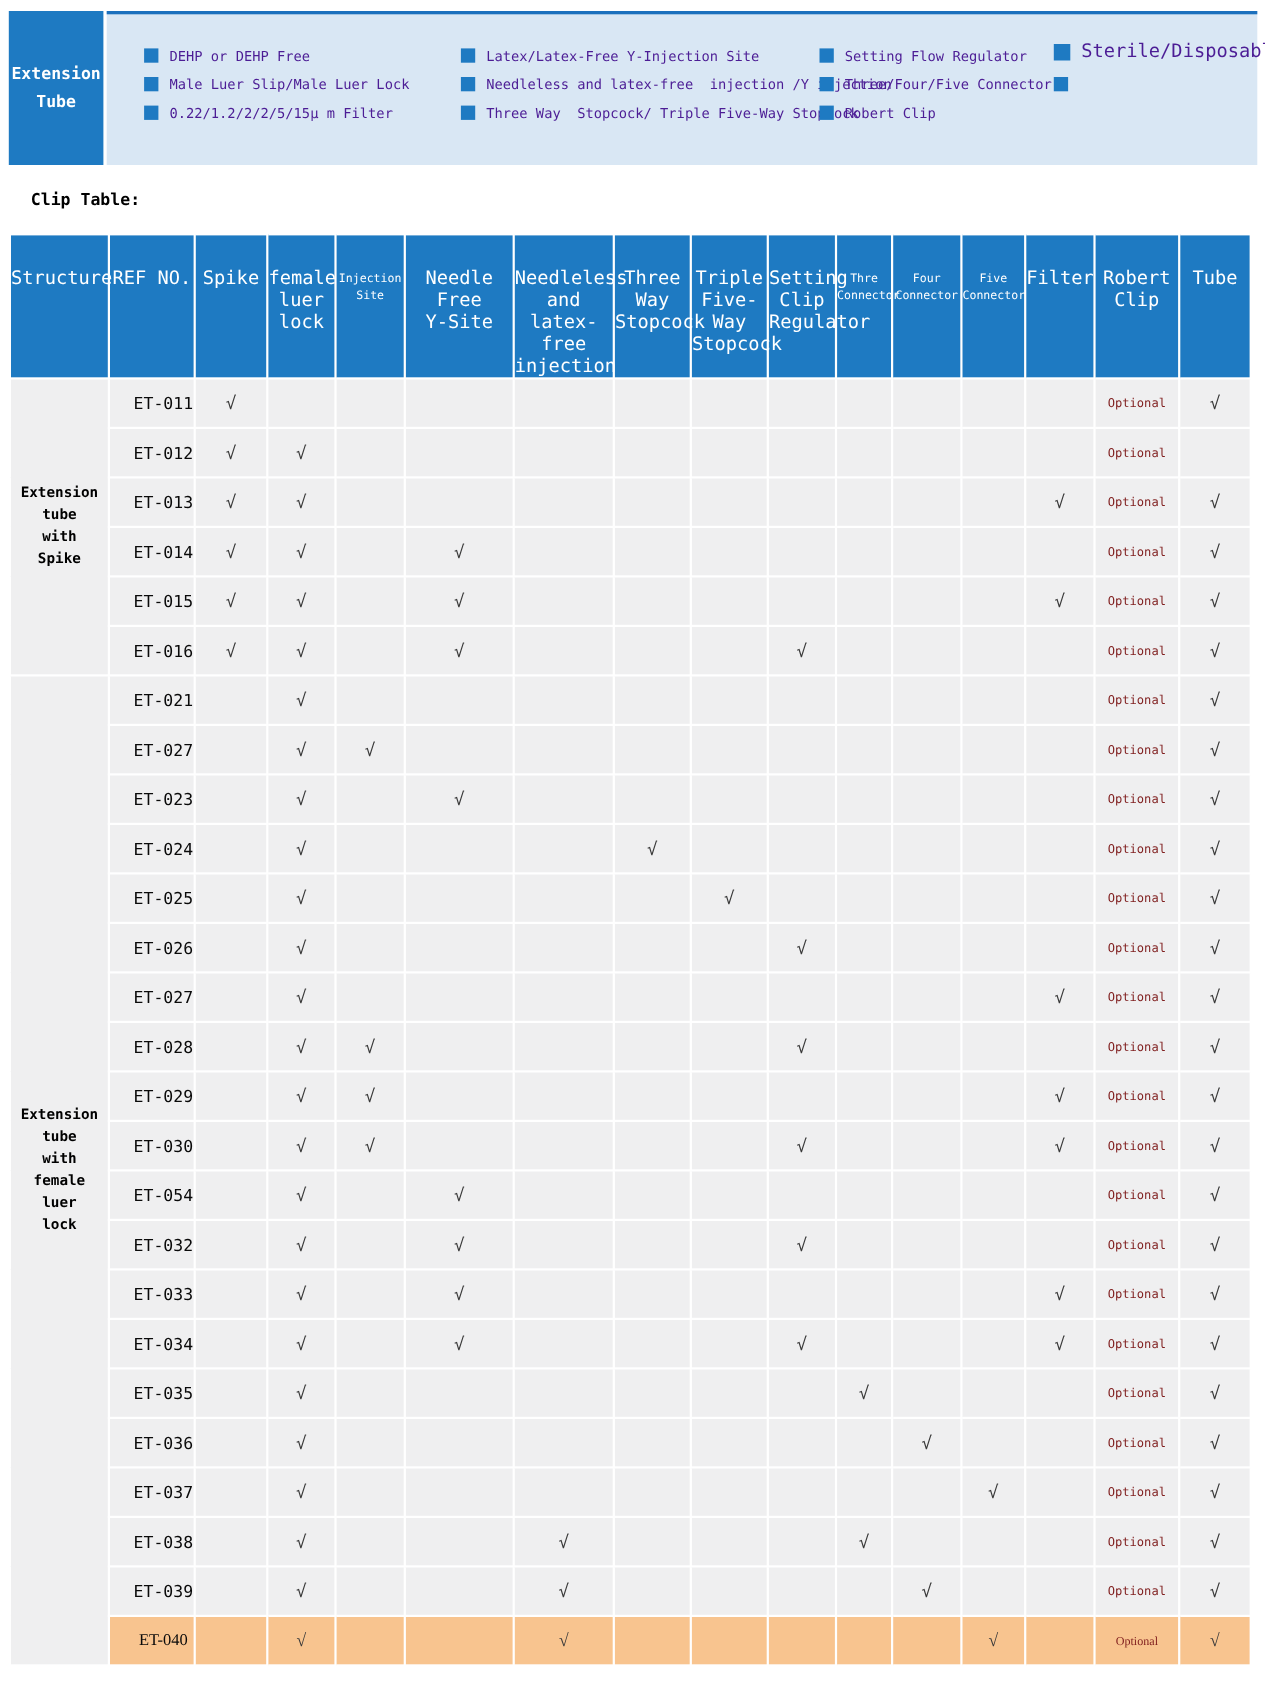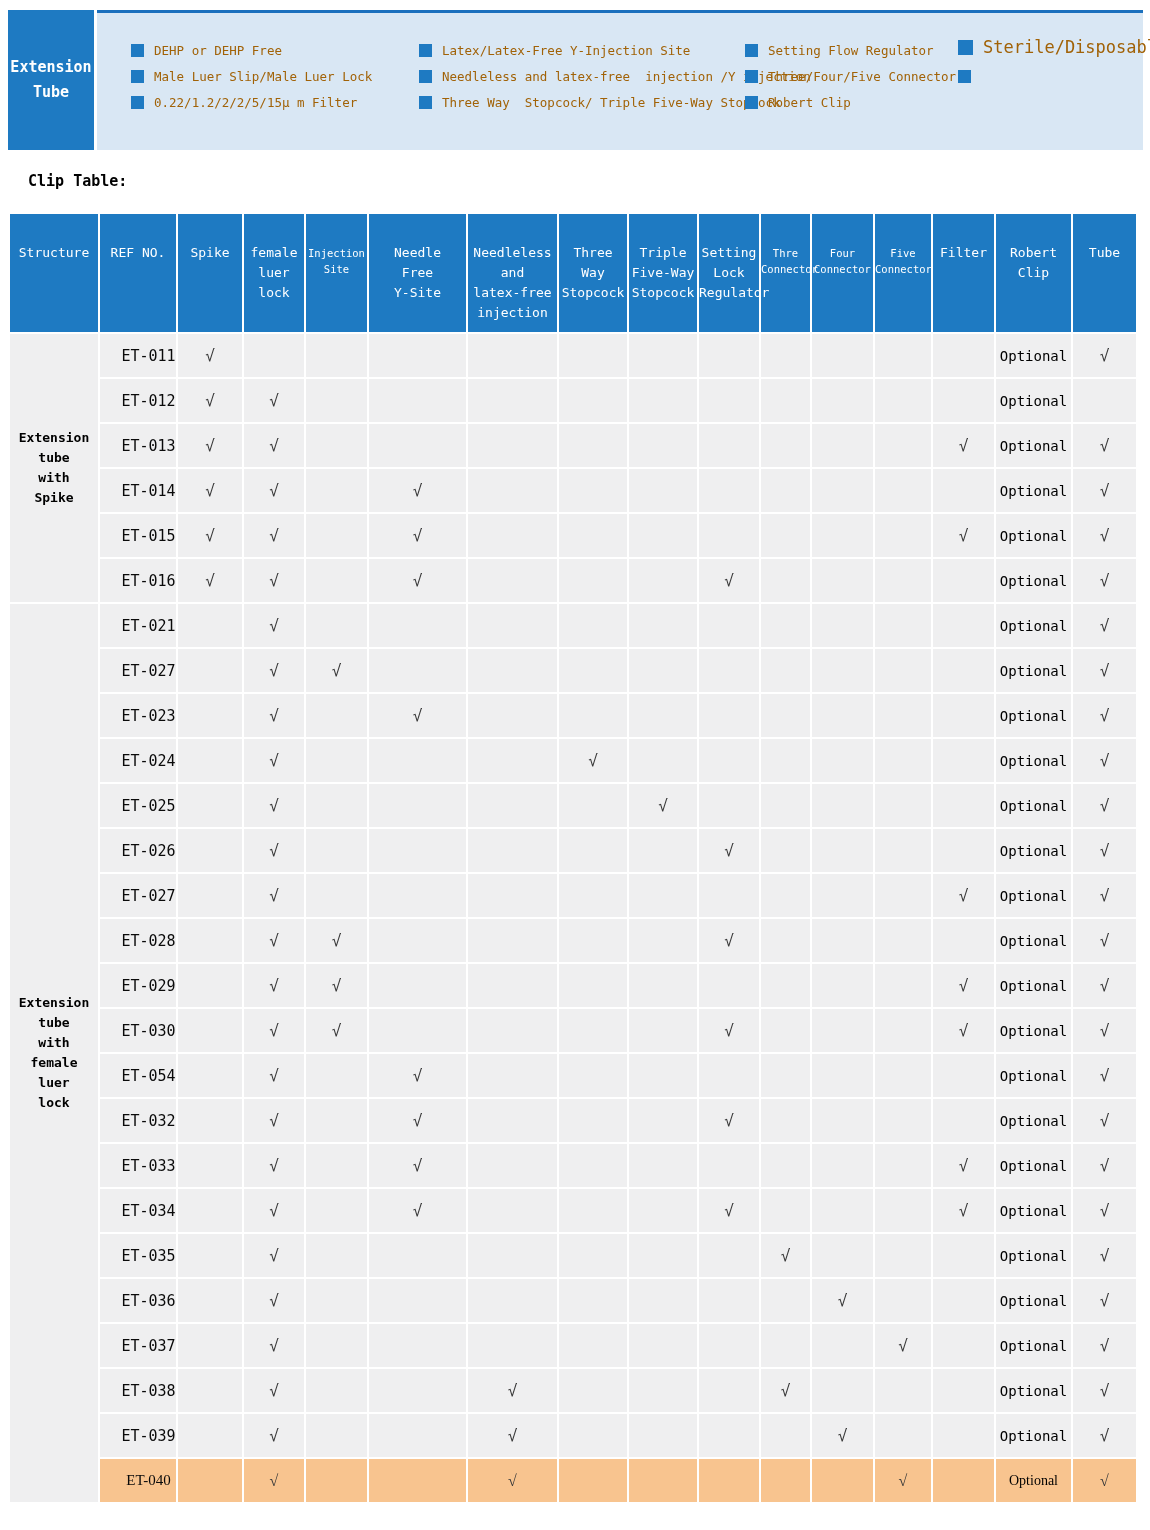--- a/index.html
+++ b/index.html
@@ -6,38 +6,38 @@
   body{width:1150px;height:1530px;position:relative;font-family:"DejaVu Sans Mono","Liberation Mono",monospace;color:#111;}
 
   
   .hero-box{position:absolute;left:8px;top:10px;width:86px;height:140px;background:#1e7ac2;
     color:#fff;font-weight:bold;font-size:15px;line-height:25px;text-align:center;
     display:flex;align-items:center;justify-content:center;white-space:pre-line;}
   .hero-bg{position:absolute;left:97px;top:10px;width:1046px;height:140px;background:#d9e7f4;
     border-top:3px solid #1b70bd;box-sizing:border-box;}
   .feat{position:absolute;height:18px;display:flex;align-items:center;gap:10px;}
   .sq{width:13px;height:13px;background:#1e7ac2;flex:none;}
-  .feat-label{font-size:12.5px;color:#a16207;white-space:pre;}
+  .feat-label{font-size:12.5px;color:#4c1d95;white-space:pre;}
   .feat.big .sq{width:15px;height:15px;}
   .feat.big .feat-label{font-size:17px;}
 
   
   .size-label{position:absolute;left:28px;top:172px;font-size:15px;font-weight:bold;color:#000;}
 
   
   table{position:absolute;left:8px;top:212px;width:1128px;border-collapse:collapse;table-layout:fixed;}
   th,td{border:2px solid #fff;box-sizing:border-box;padding:0;}
-  th{background:#1e7ac2;color:#fff;font-weight:normal;font-size:13px;line-height:20px;
+  th{background:#1e7ac2;color:#fff;font-weight:normal;font-size:17px;line-height:20px;
      height:120px;vertical-align:top;padding-top:29px;text-align:center;white-space:pre-line;}
   th.small{font-size:10.5px;line-height:16px;padding-top:31px;}
   td{background:#efeff0;height:45px;text-align:center;vertical-align:middle;}
   td.structure{font-weight:bold;font-size:13px;line-height:20px;white-space:pre-line;color:#000;}
   td.ref{font-size:15px;color:#0a0a0a;padding-left:21px;}
   td.check{font-size:16px;color:#3a3a3a;}
-  td.optional{font-size:14px;color:#000000;margin-left:44px;}
+  td.optional{font-size:11px;color:#7f1d1d;margin-left:44px;}
   tr.hl td{background:#f8c48f;font-family:Liberation Serif, serif;}
 </style>
 </head>
 <body>
 
 <div class="hero-box">Extension
 Tube</div>
 
 <div class="hero-bg">
   <div class="feat" style="left:34px;top:28px">
@@ -127,21 +127,21 @@
 and
 latex-free
 injection</th>
         <th>Three
 Way
 Stopcock</th>
         <th>Triple
 Five-Way
 Stopcock</th>
         <th>Setting
-Lock
+Clip
 Regulator</th>
         <th class="small">Thre
 Connector</th>
         <th class="small">Four
 Connector</th>
         <th class="small">Five
 Connector</th>
         <th>Filter</th>
         <th>Robert
 Clip</th>

